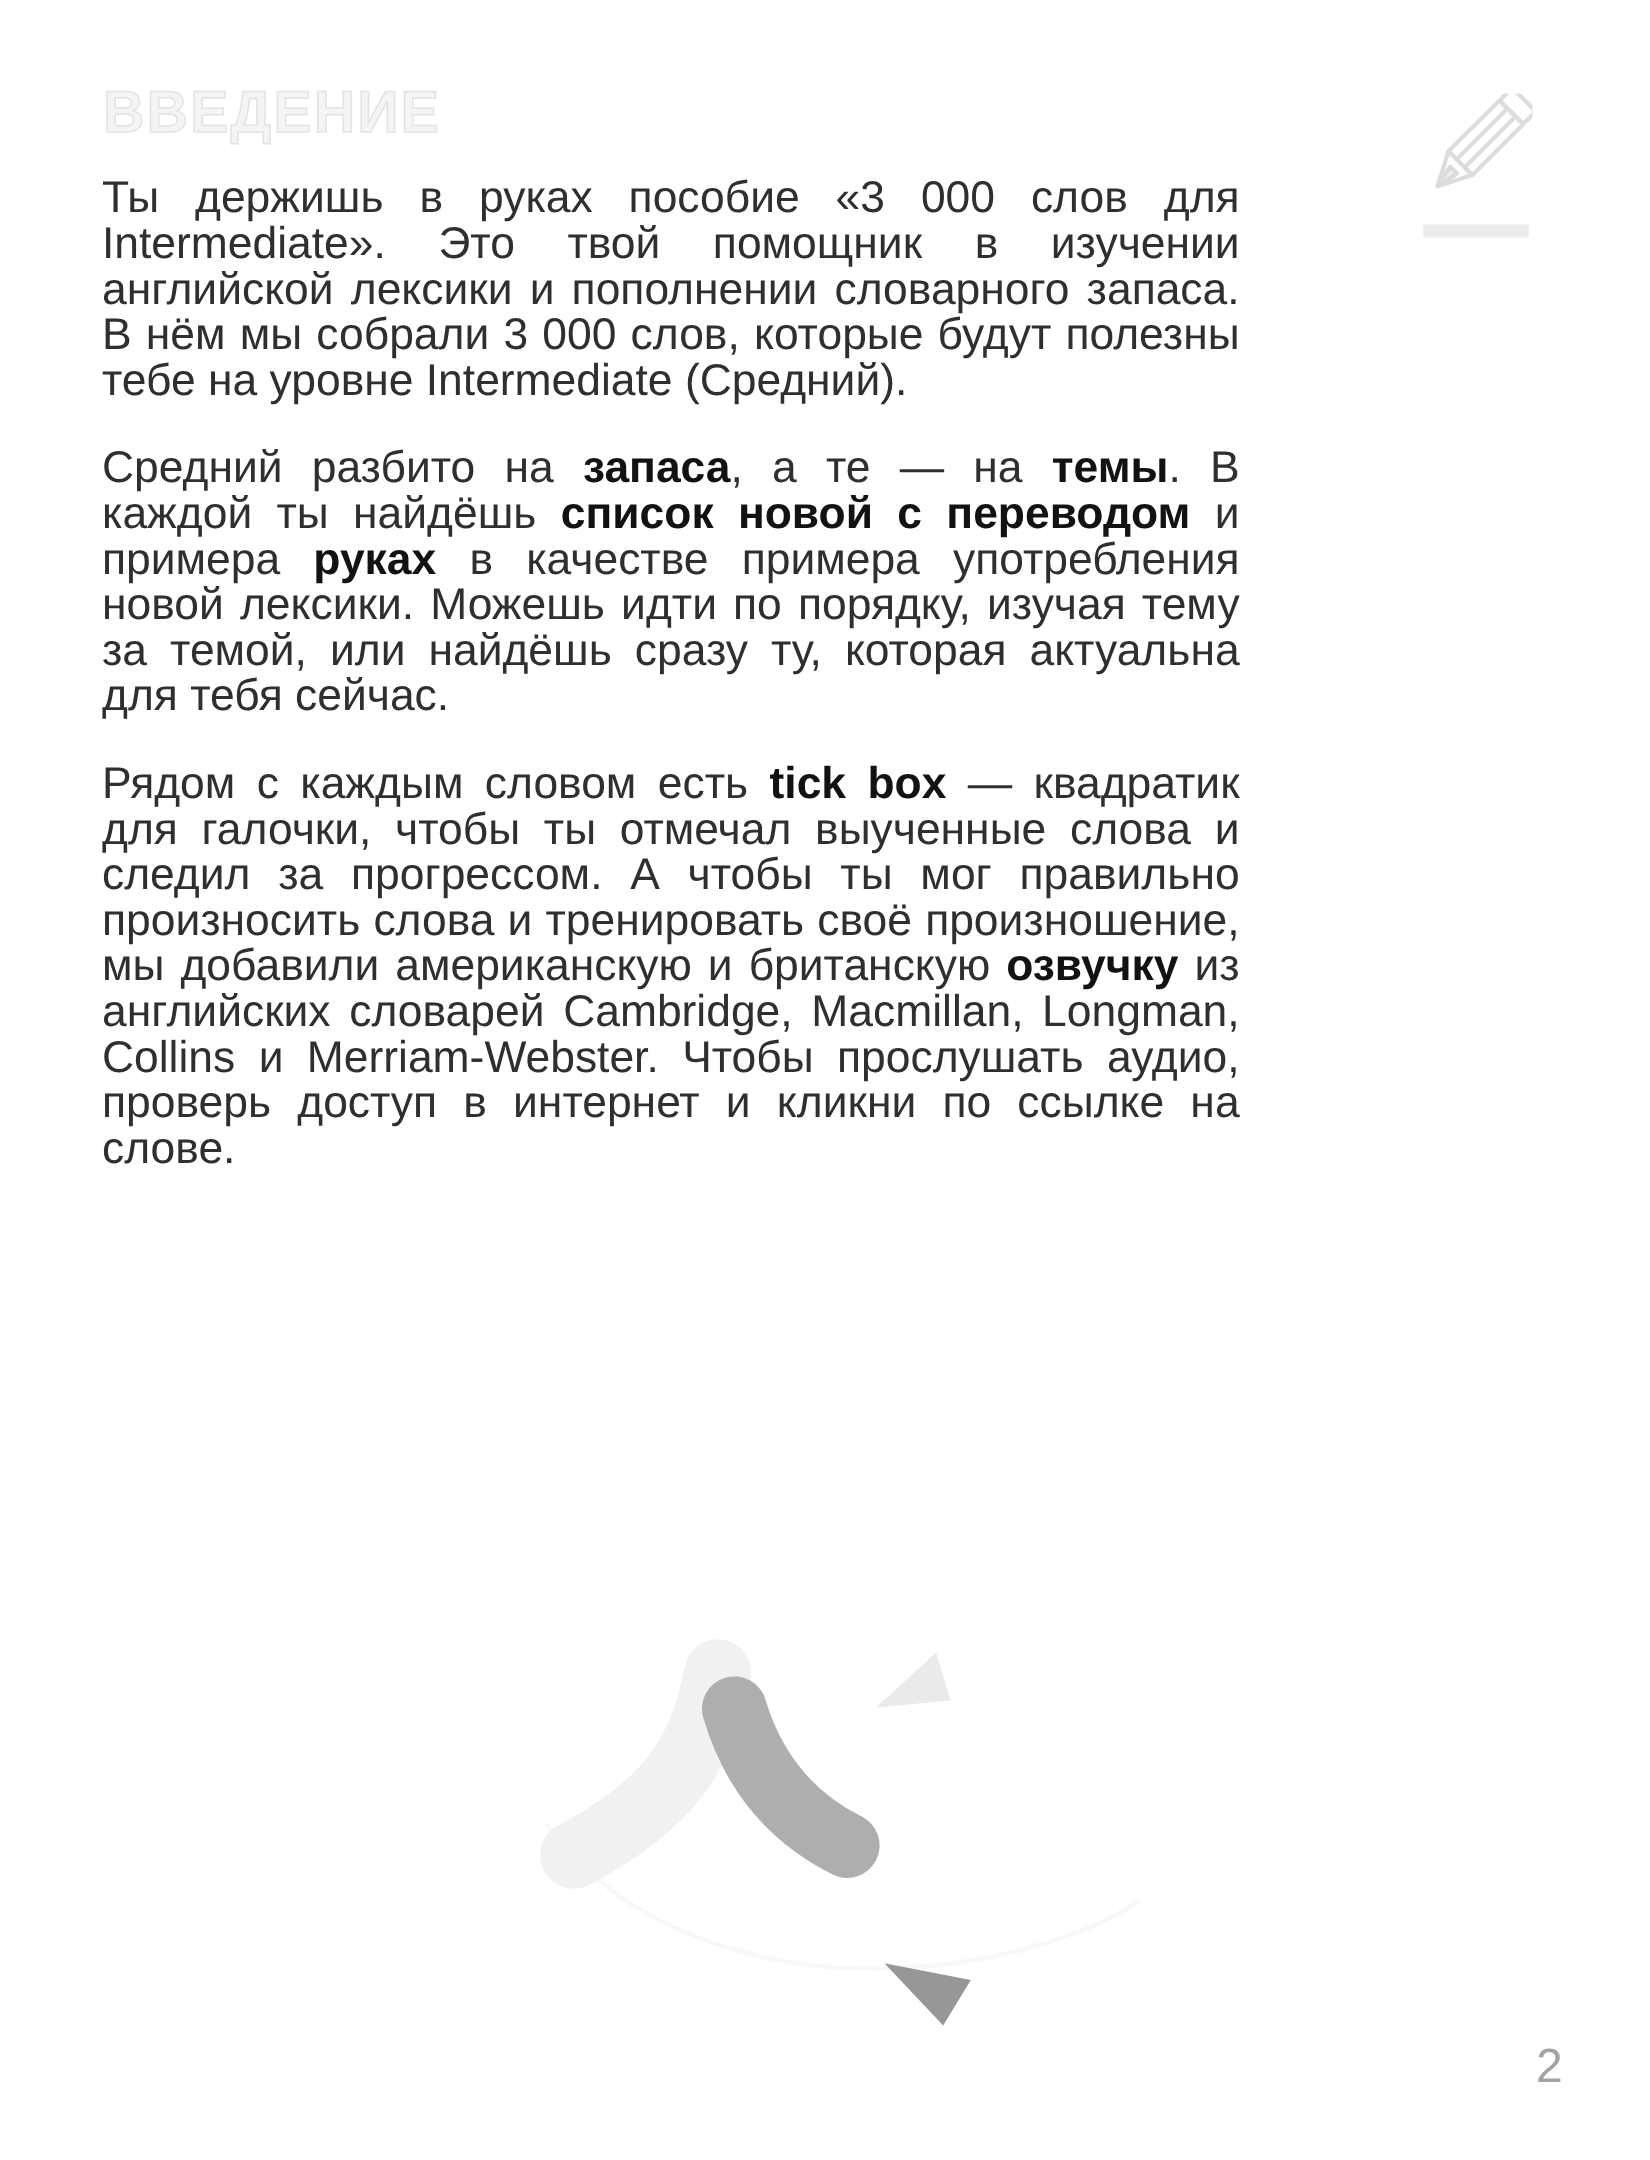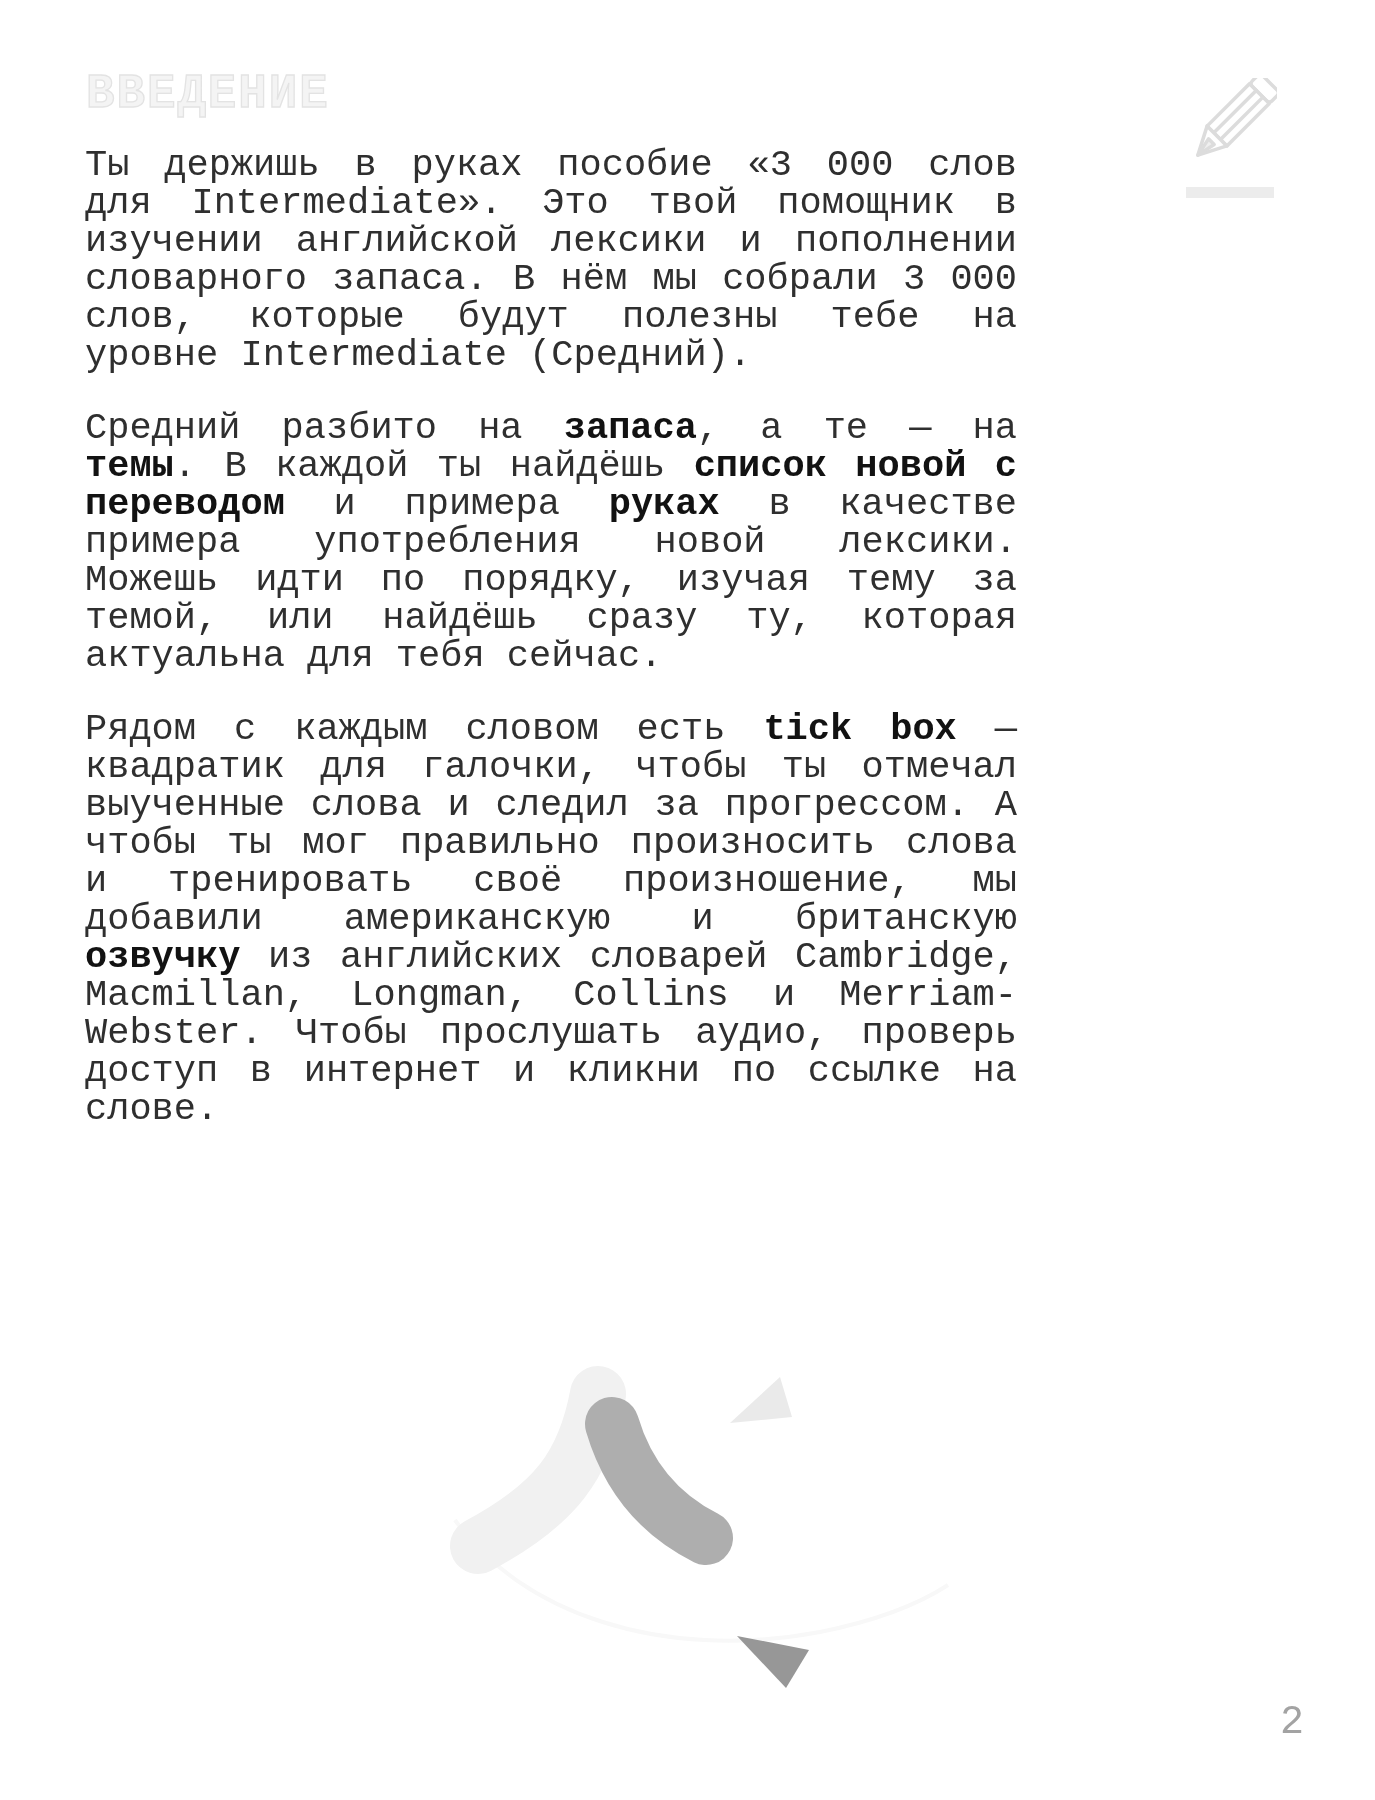--- a/index.html
+++ b/index.html
@@ -2,21 +2,21 @@
 <html lang="ru"><head>
 <meta charset="utf-8">
 <style>
   html, body { margin: 0; padding: 0; background: #ffffff; }
   .page {
     position: relative;
     width: 1375px;
     height: 1800px;
     background: #ffffff;
     overflow: hidden;
-    font-family: Liberation Mono, monospace;
+    font-family: Liberation Sans, sans-serif;
   }
   .heading {
     position: absolute;
     left: 86px;
     top: 66px;
     margin: 0;
     font-size: 49px;
     font-weight: 700;
     letter-spacing: 2px;
     color: #f4f4f4;
@@ -41,21 +41,21 @@
   .text-col {
     position: absolute;
     left: 85px;
     top: 146px;
     width: 948px;
     font-size: 37px;
     line-height: 38px;
     color: #2f2f2f;
     text-align: justify;
   }
-  .text-col p { margin: 0 16px 35px 0; }
+  .text-col p { margin: 0 0 35px 0; }
   .text-col b { font-weight: 700; color: #121212; }
   .watermark {
     position: absolute;
     left: 0; top: 0;
     width: 1375px;
     height: 1800px;
     pointer-events: none;
   }
   .page-number {
     position: absolute;

